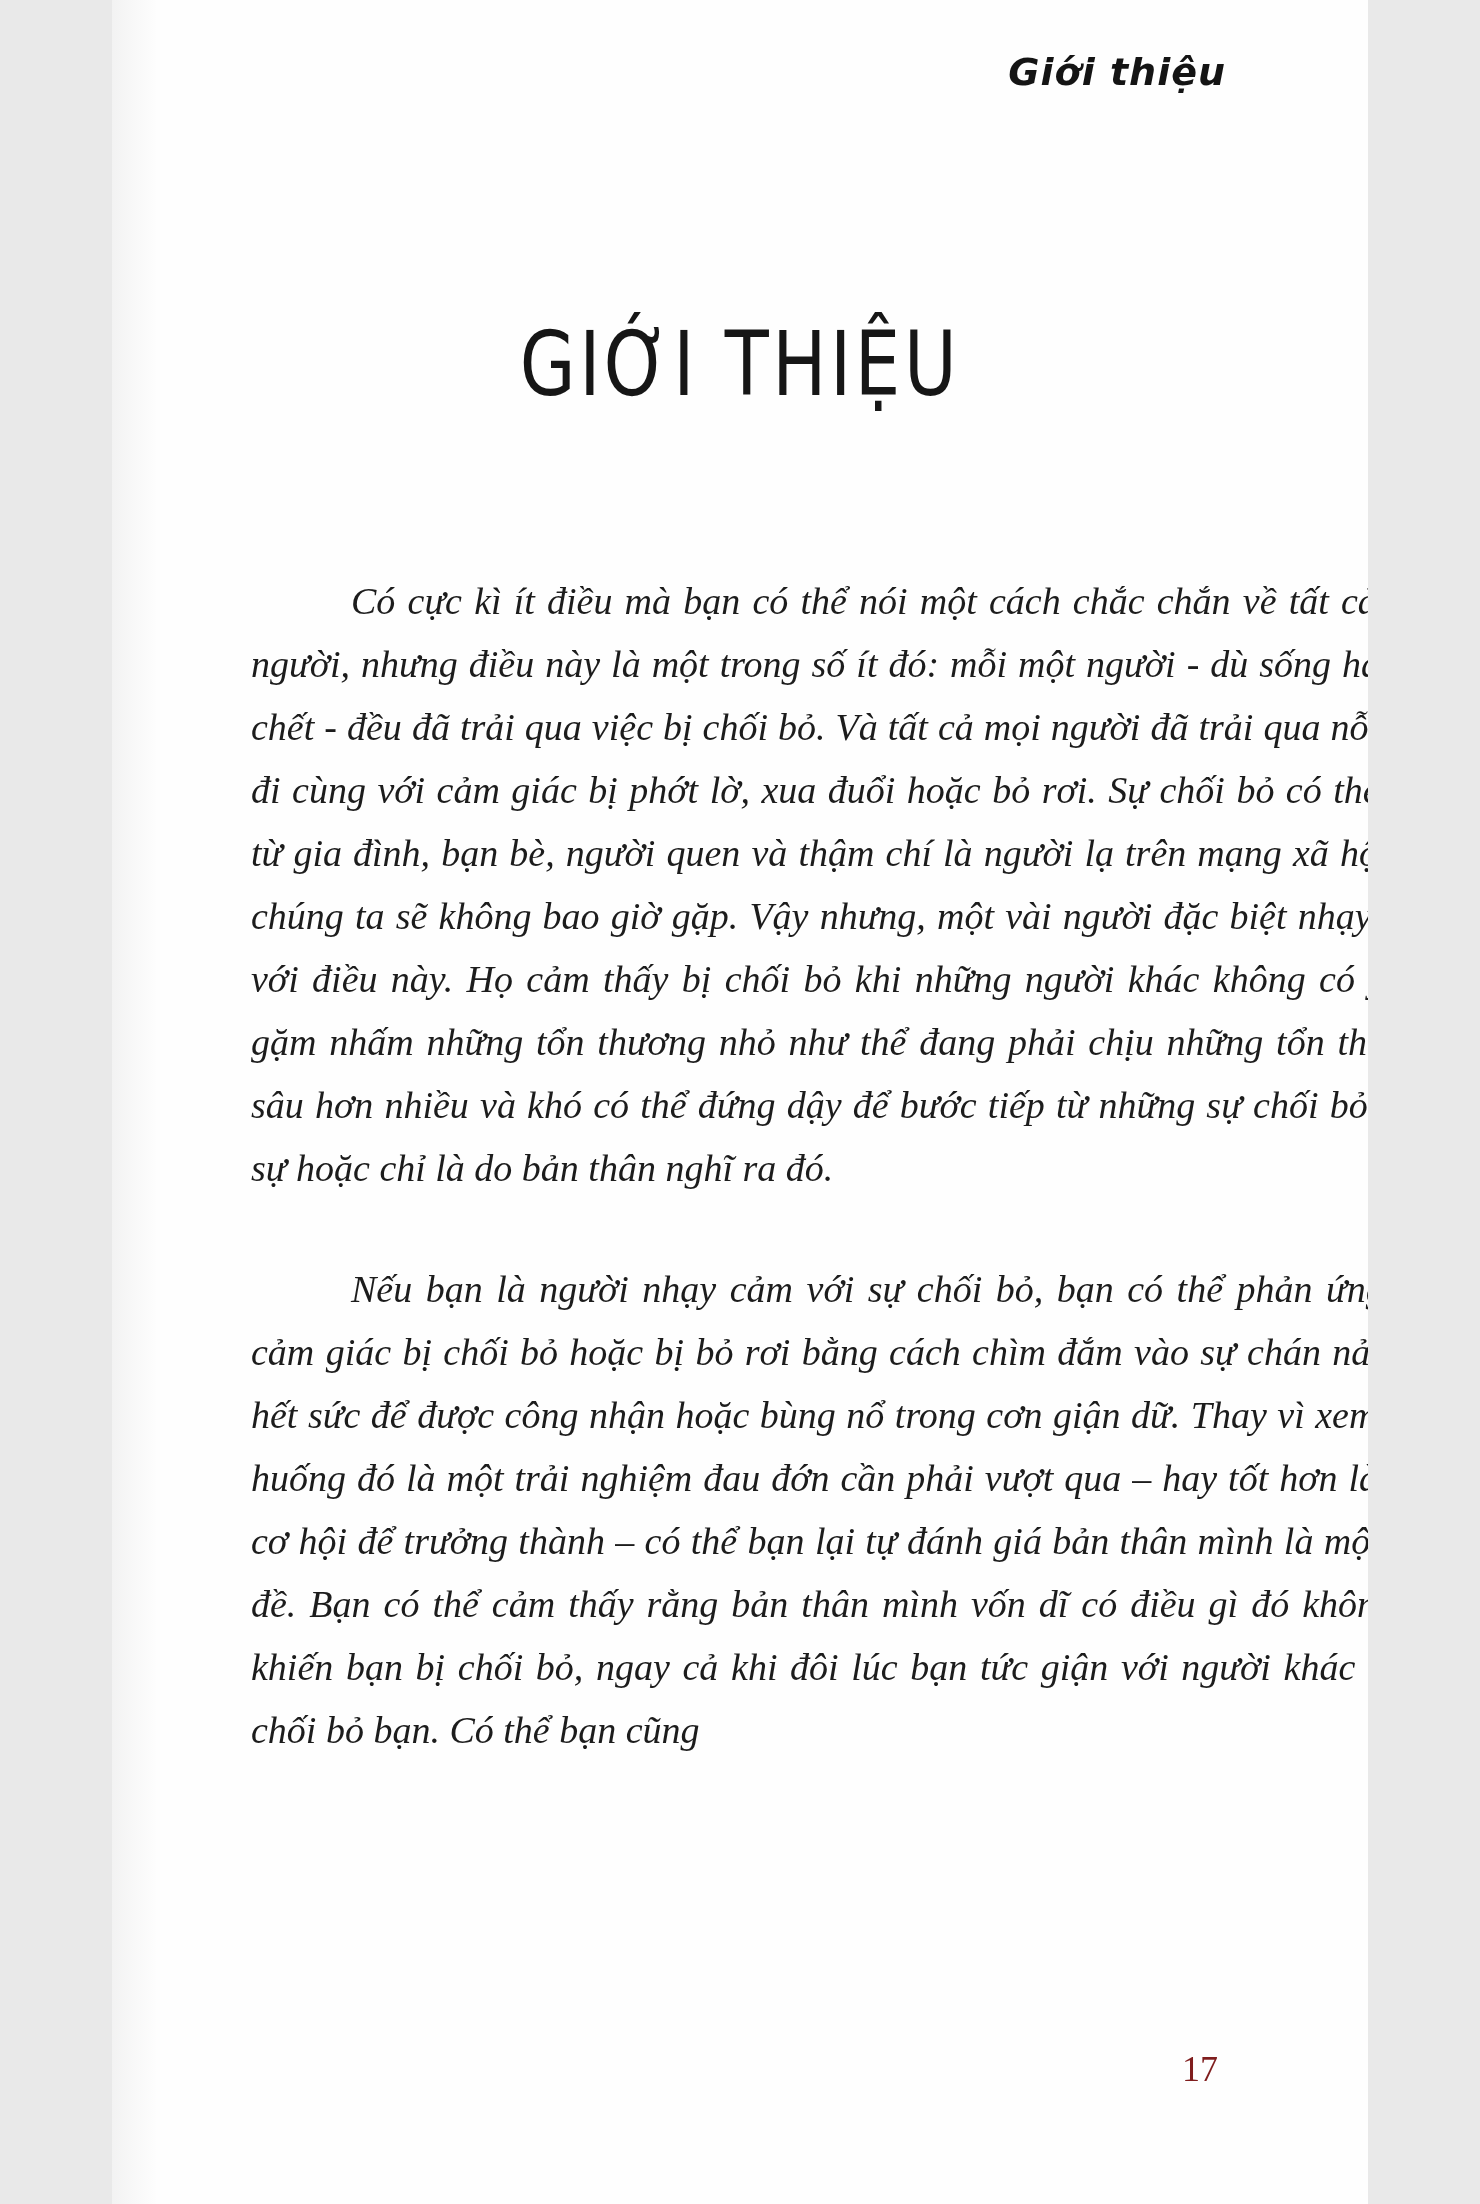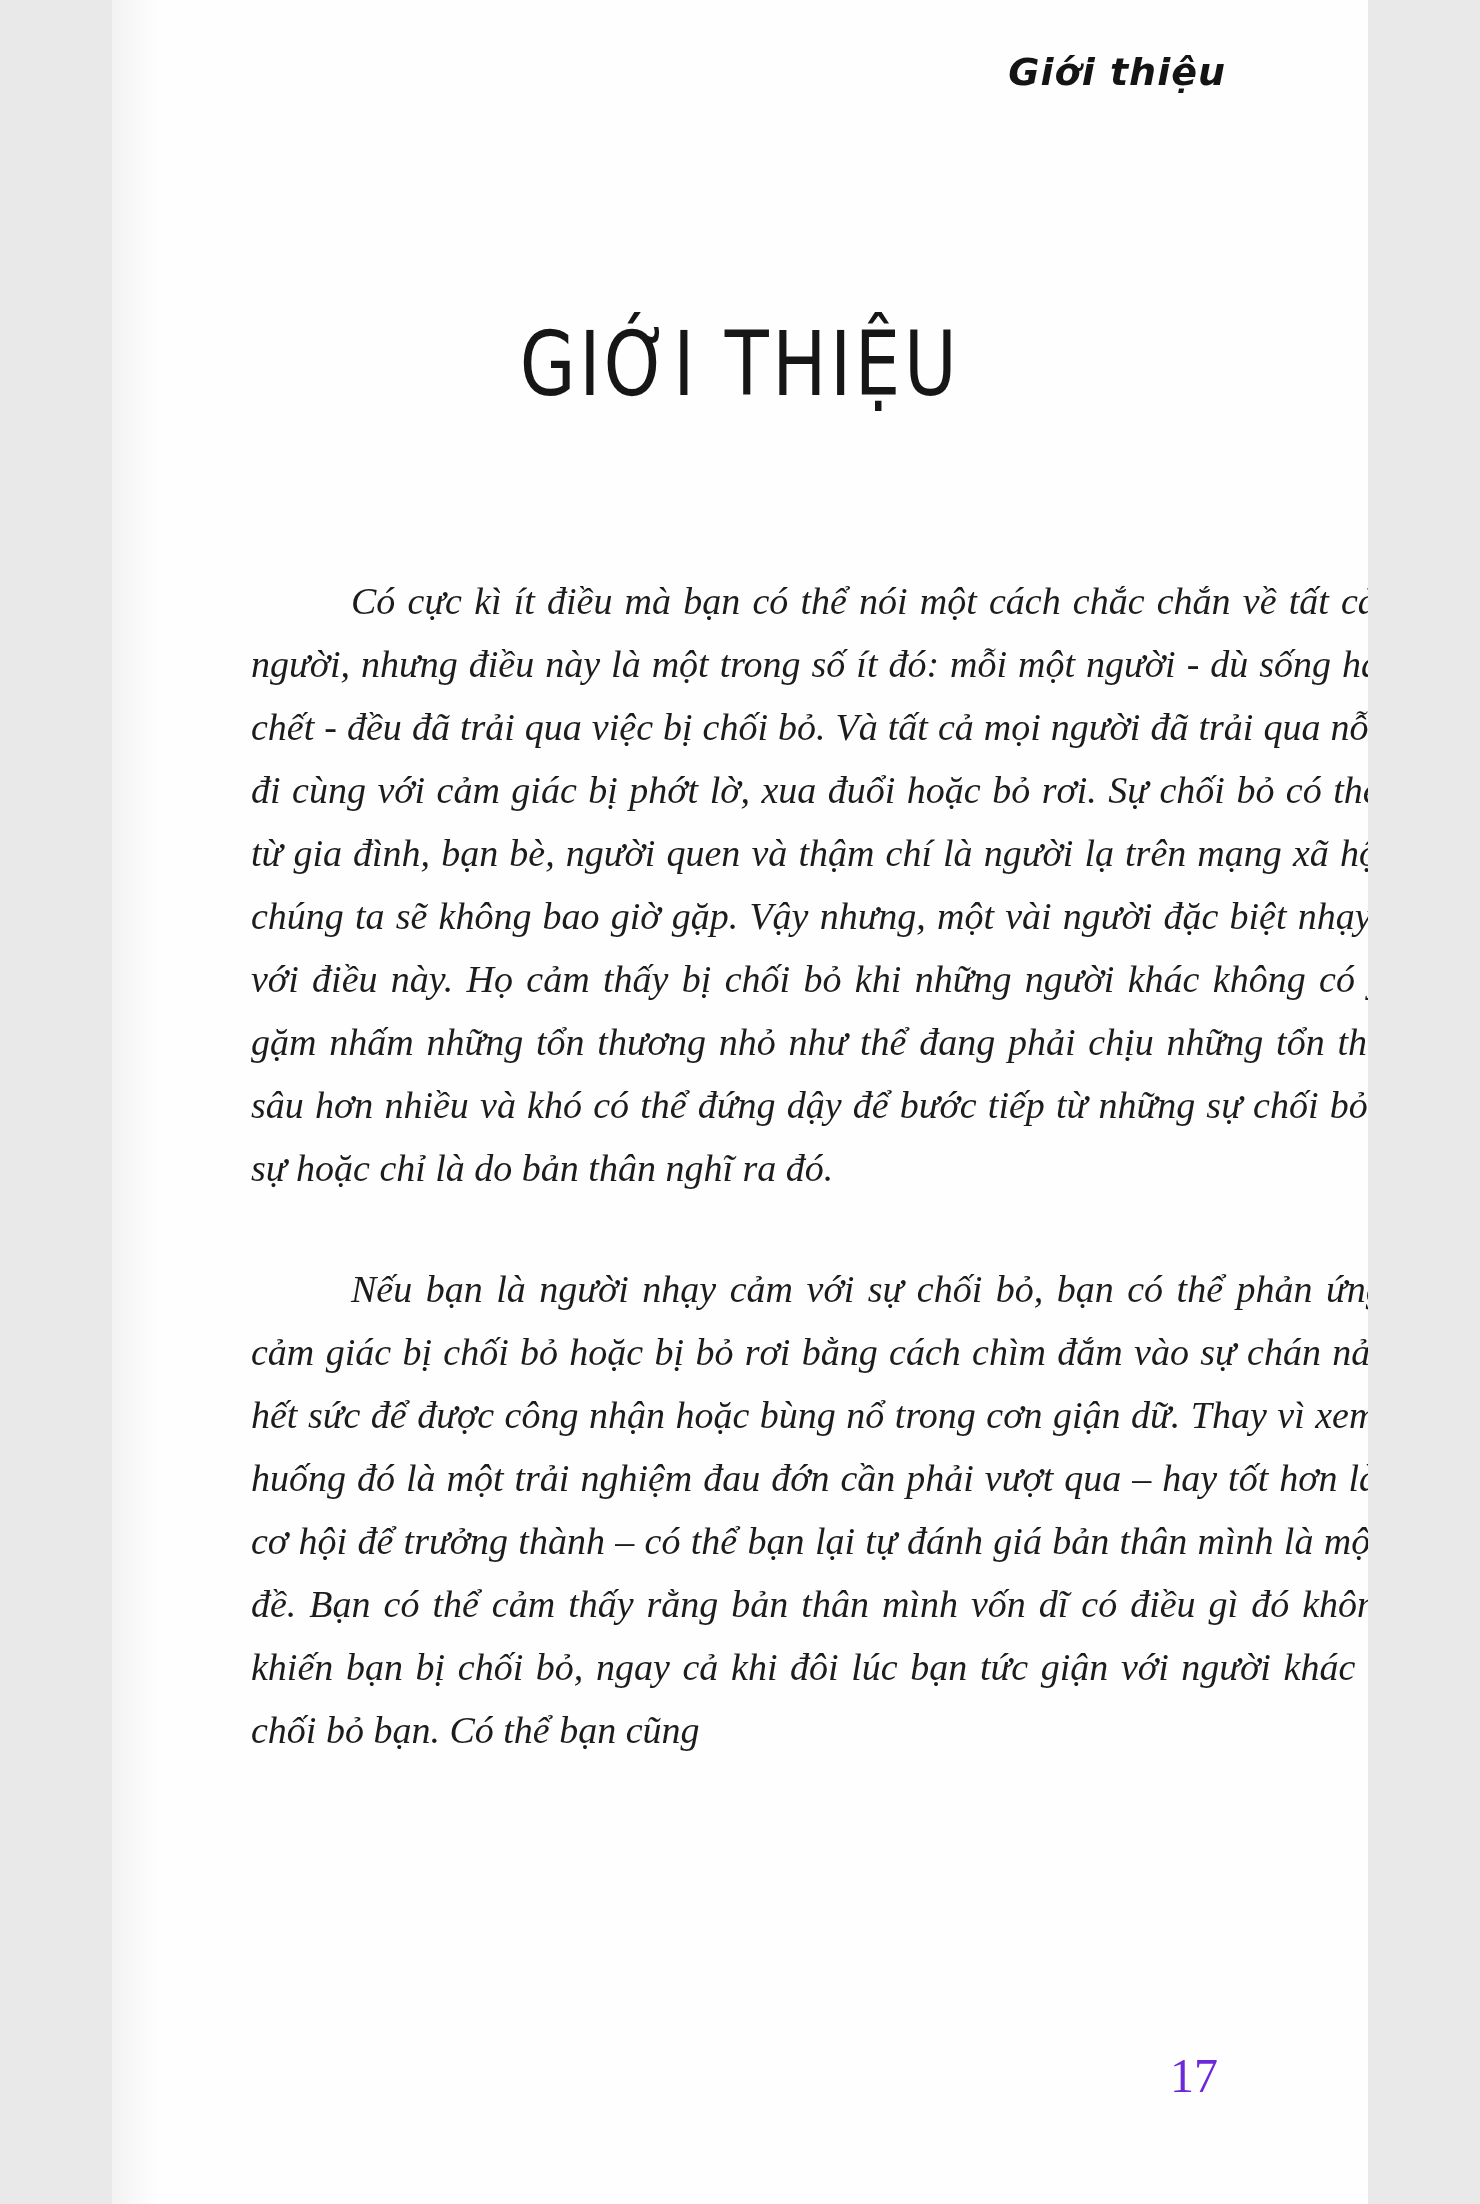--- a/index.html
+++ b/index.html
@@ -68,22 +68,22 @@
     font-style: italic;
   }
   .body-text p + p {
     margin-top: 58px;
   }
   .page-number {
     position: absolute;
     top: 2048px;
     right: 150px;
     font-family: "Liberation Serif", "DejaVu Serif", serif;
-    font-size: 48px;
-    color: #6d28d9;
+    font-size: 36px;
+    color: #7f1d1d;
   }
 </style>
 </head>
 <body>
 
 <div class="page">
 
   <div class="running-header">Giới thiệu</div>
 
   <div class="chapter-title">GIỚI THIỆU</div>

